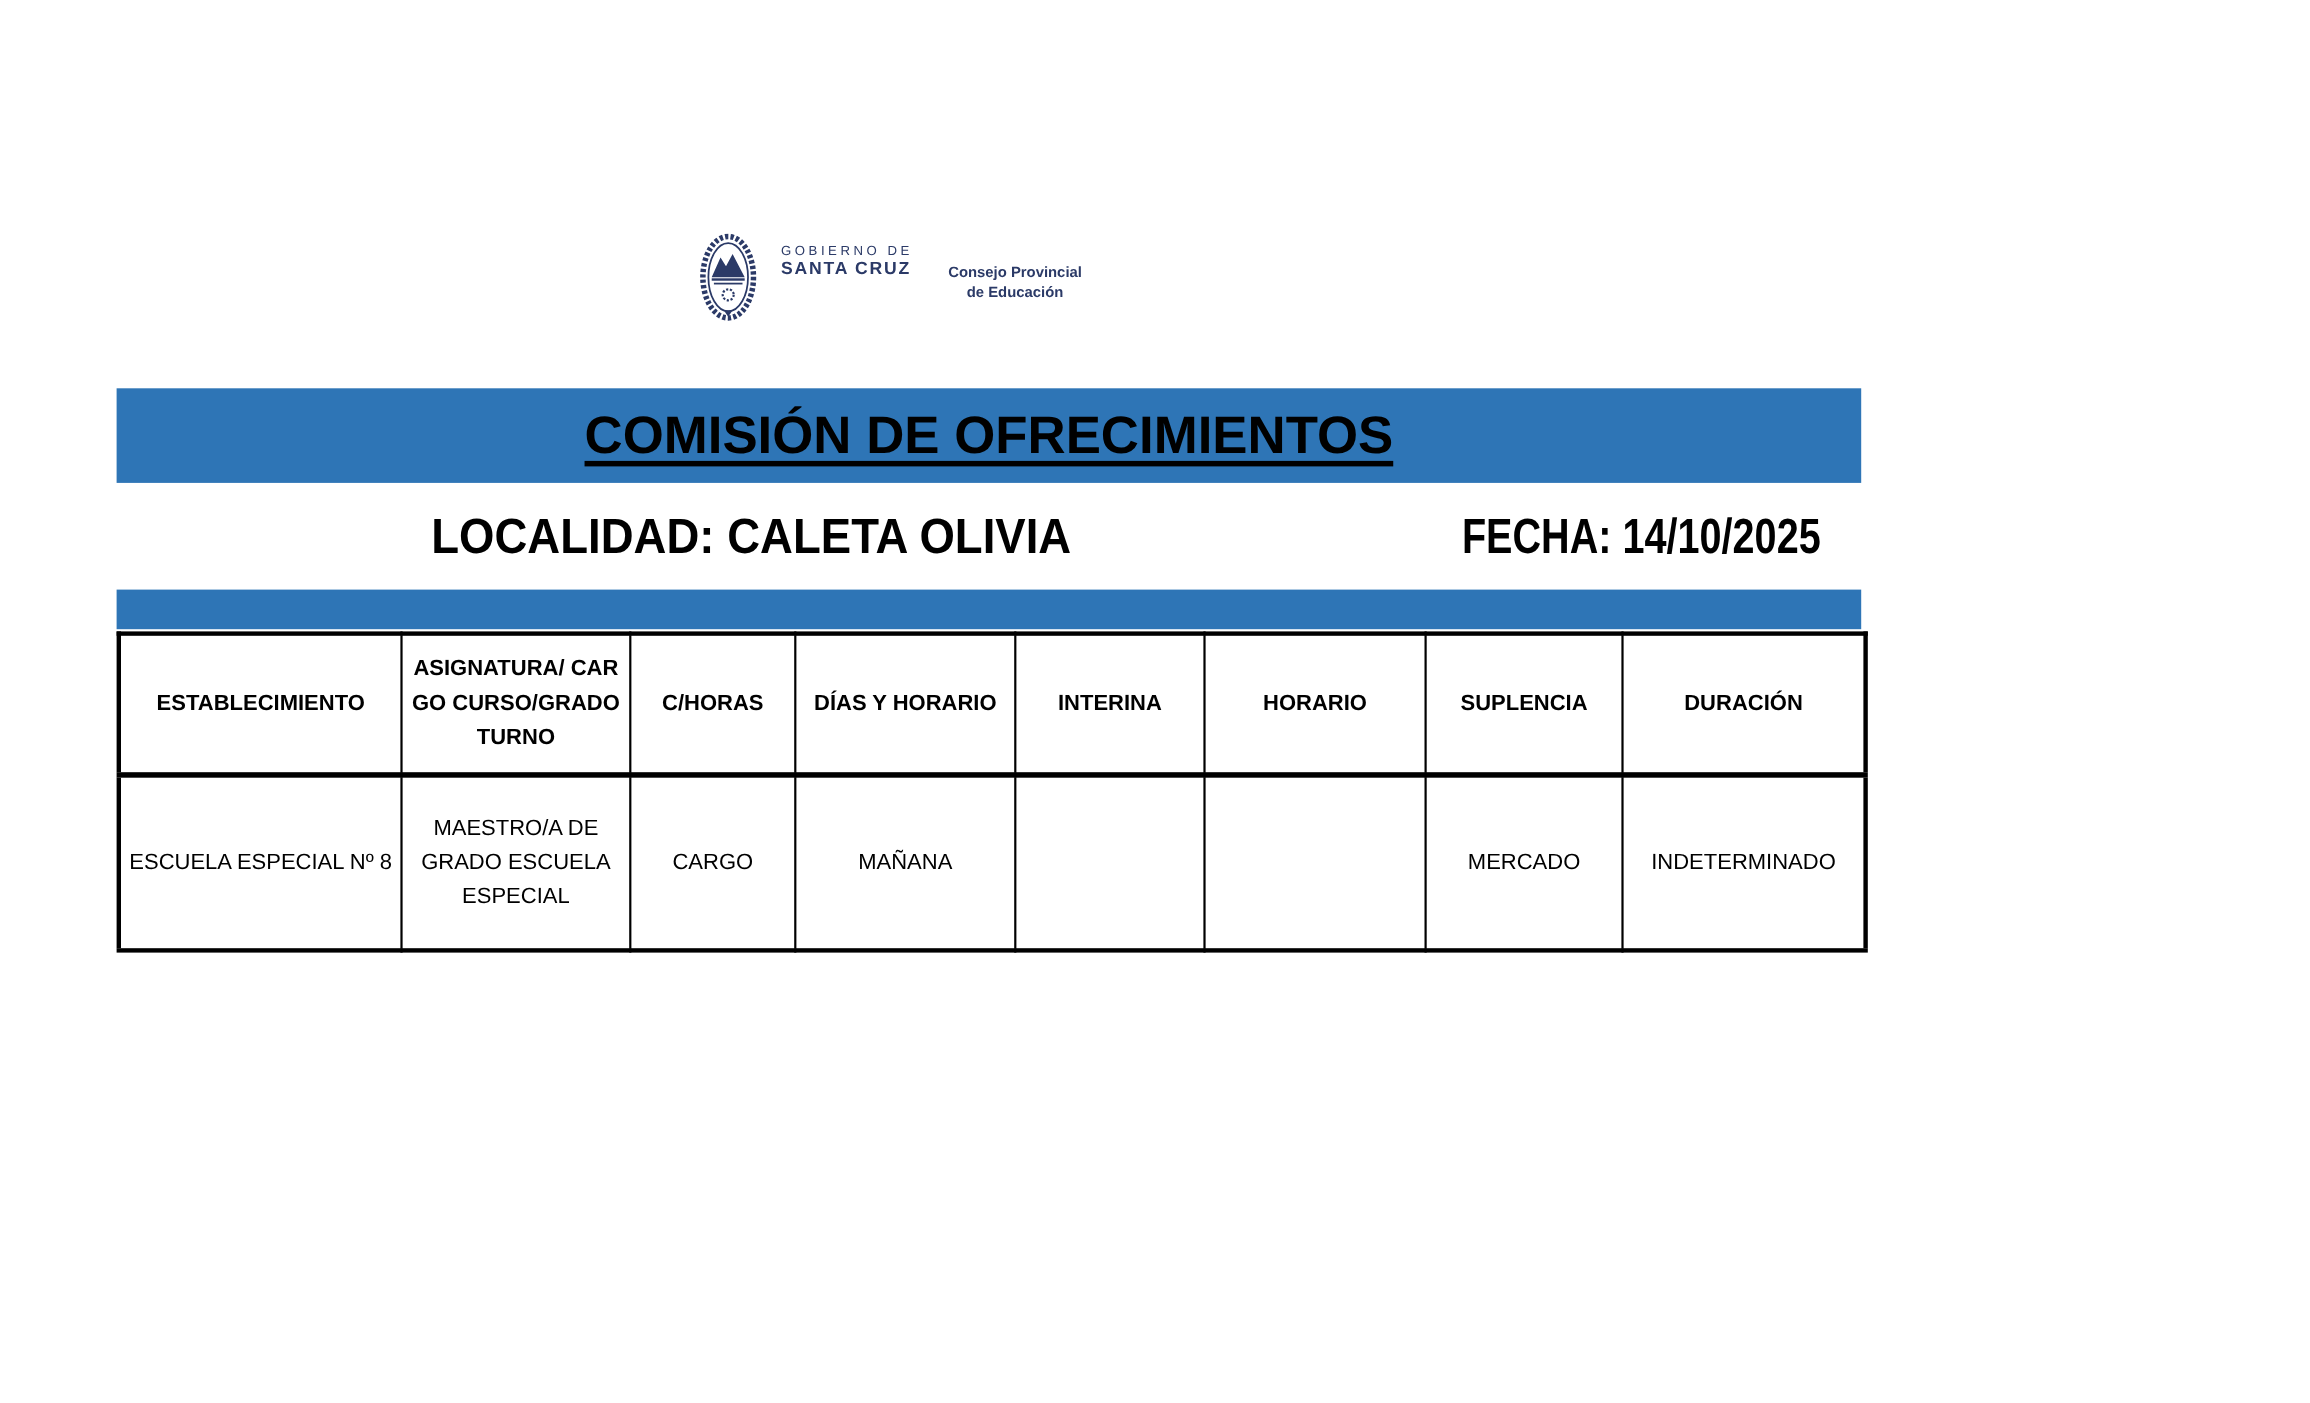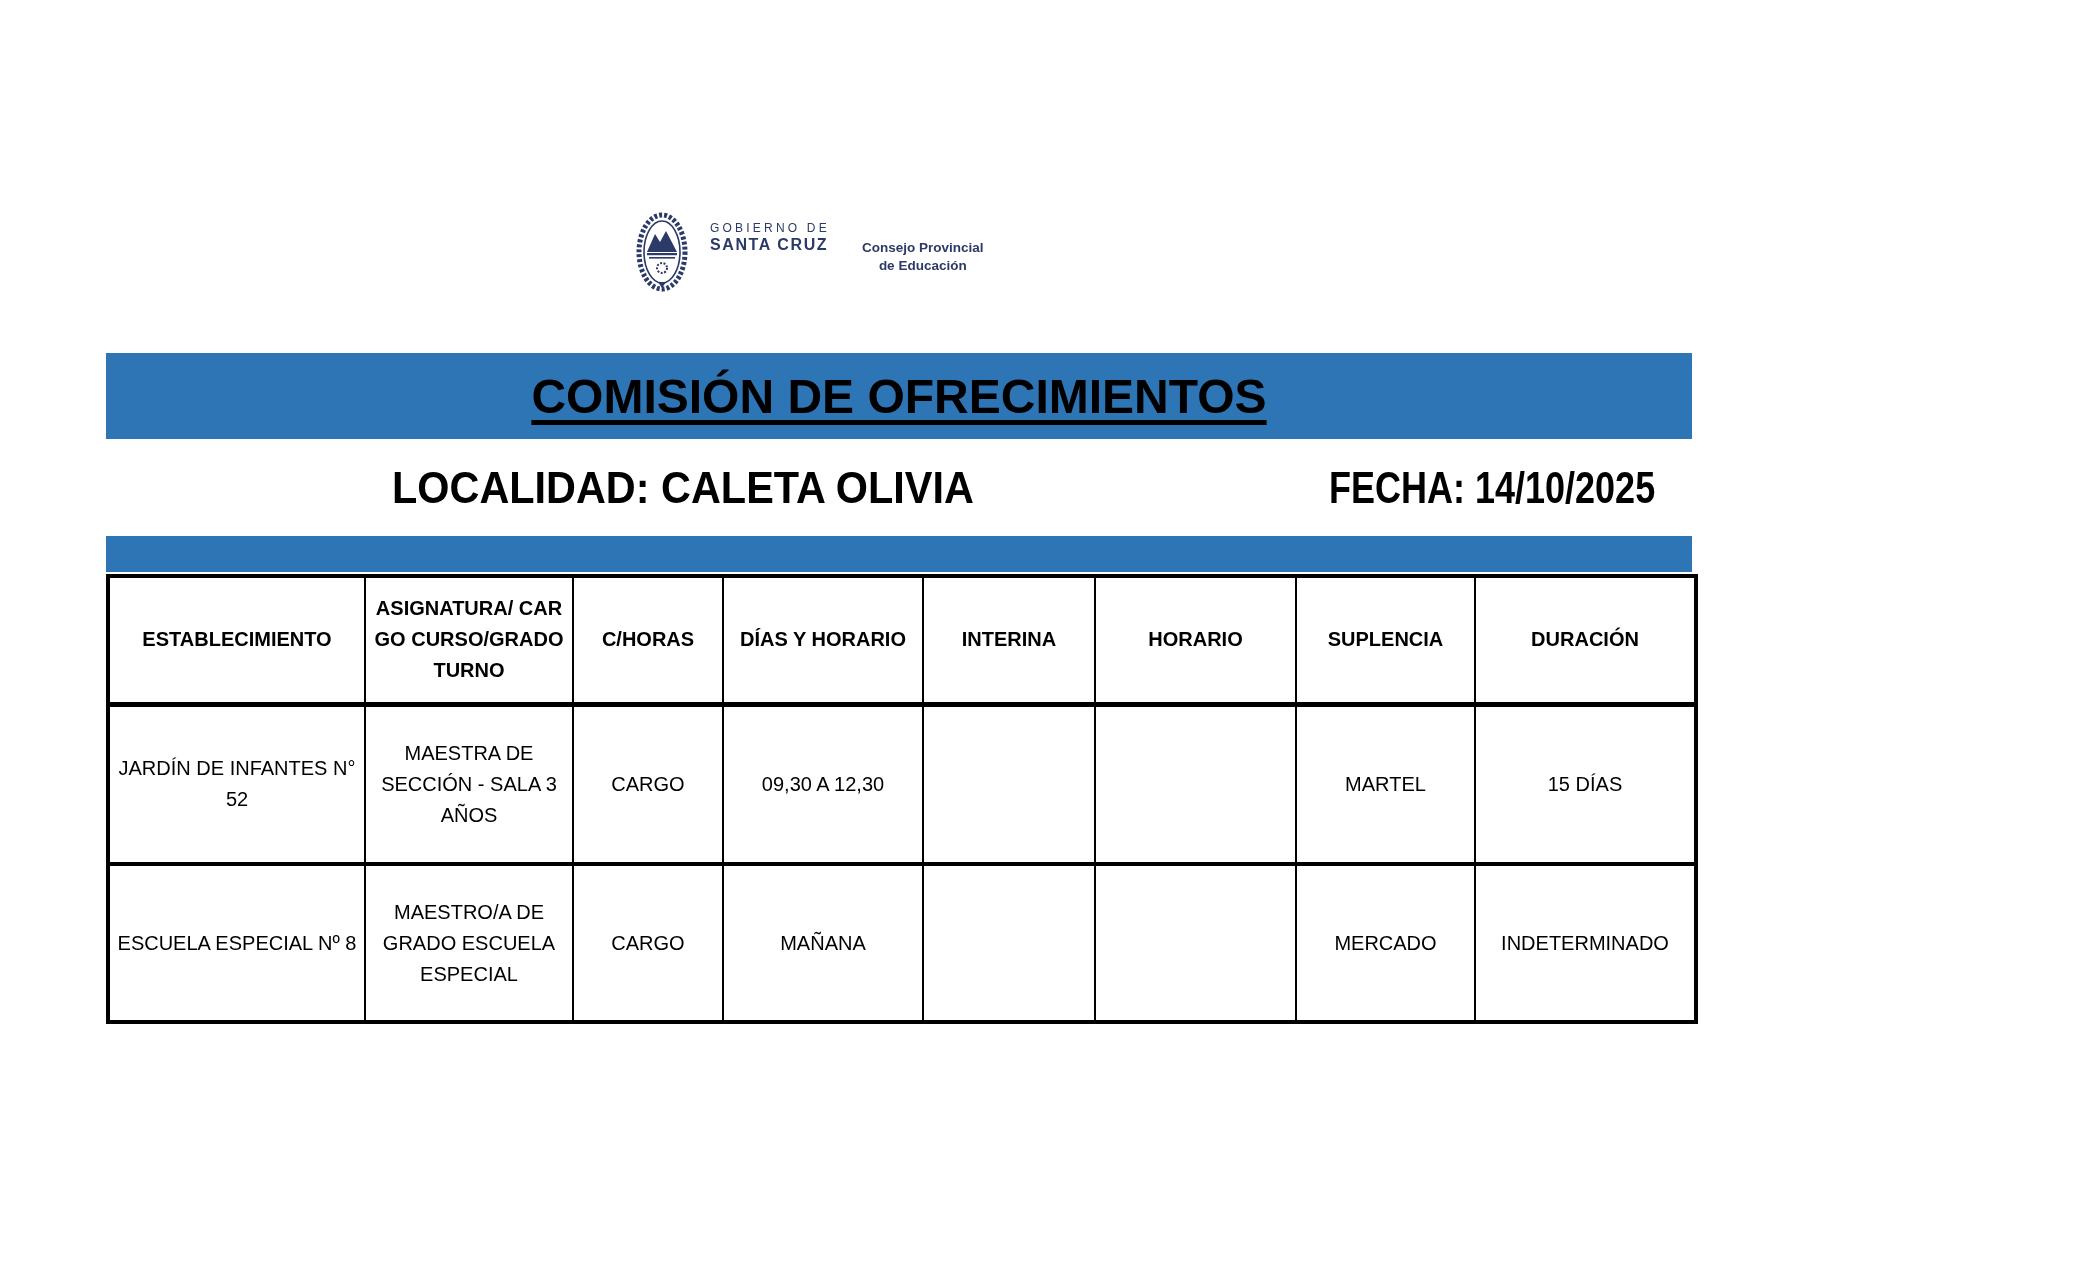--- a/index.html
+++ b/index.html
@@ -114,30 +114,20 @@
         <th>C/HORAS</th>
         <th>DÍAS Y HORARIO</th>
         <th>INTERINA</th>
         <th>HORARIO</th>
         <th>SUPLENCIA</th>
         <th>DURACIÓN</th>
       </tr>
   </thead>
   <tbody>
       <tr>
-        <td>JARDÍN DE INFANTES N° 52</td>
-        <td>MAESTRA DE SECCIÓN - SALA 3 AÑOS</td>
-        <td>CARGO</td>
-        <td>09,30 A 12,30</td>
-        <td></td>
-        <td></td>
-        <td>MARTEL</td>
-        <td class="wrap-hard">15 DÍAS</td>
-      </tr>
-      <tr>
         <td>ESCUELA ESPECIAL Nº 8</td>
         <td>MAESTRO/A DE GRADO ESCUELA ESPECIAL</td>
         <td>CARGO</td>
         <td>MAÑANA</td>
         <td></td>
         <td></td>
         <td>MERCADO</td>
         <td class="wrap-hard">INDETERMINADO</td>
       </tr>
     </tbody>

